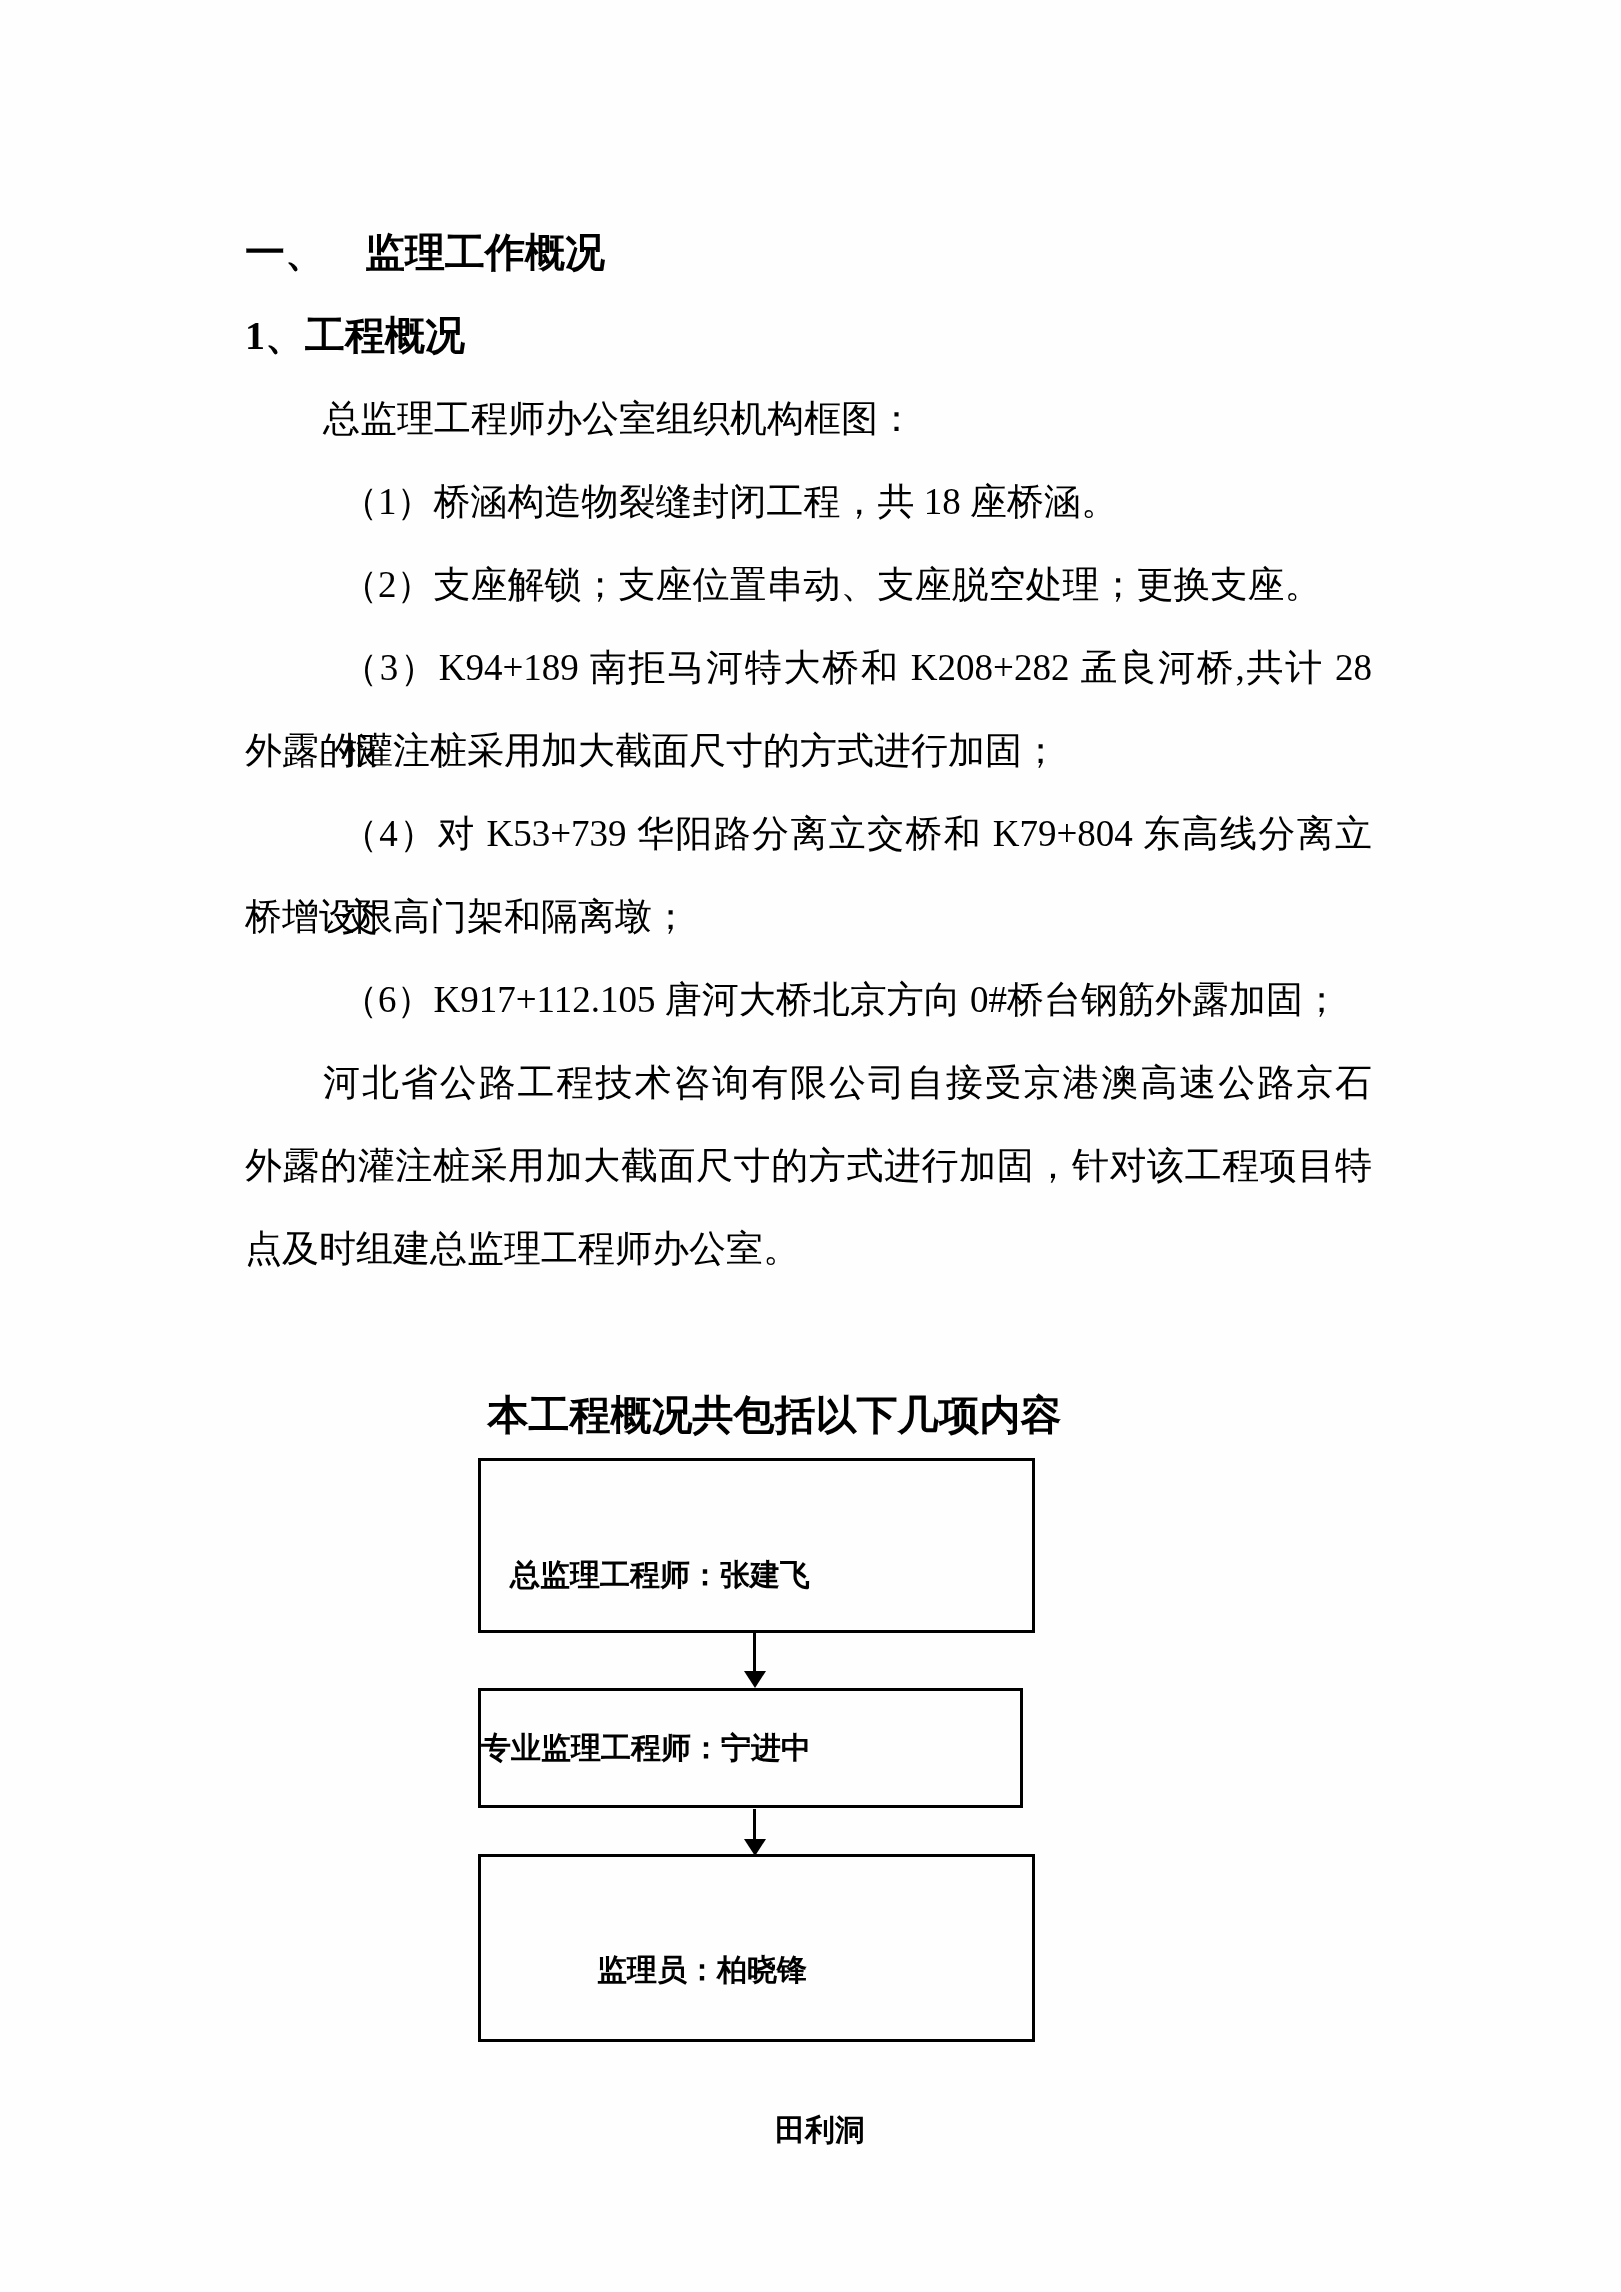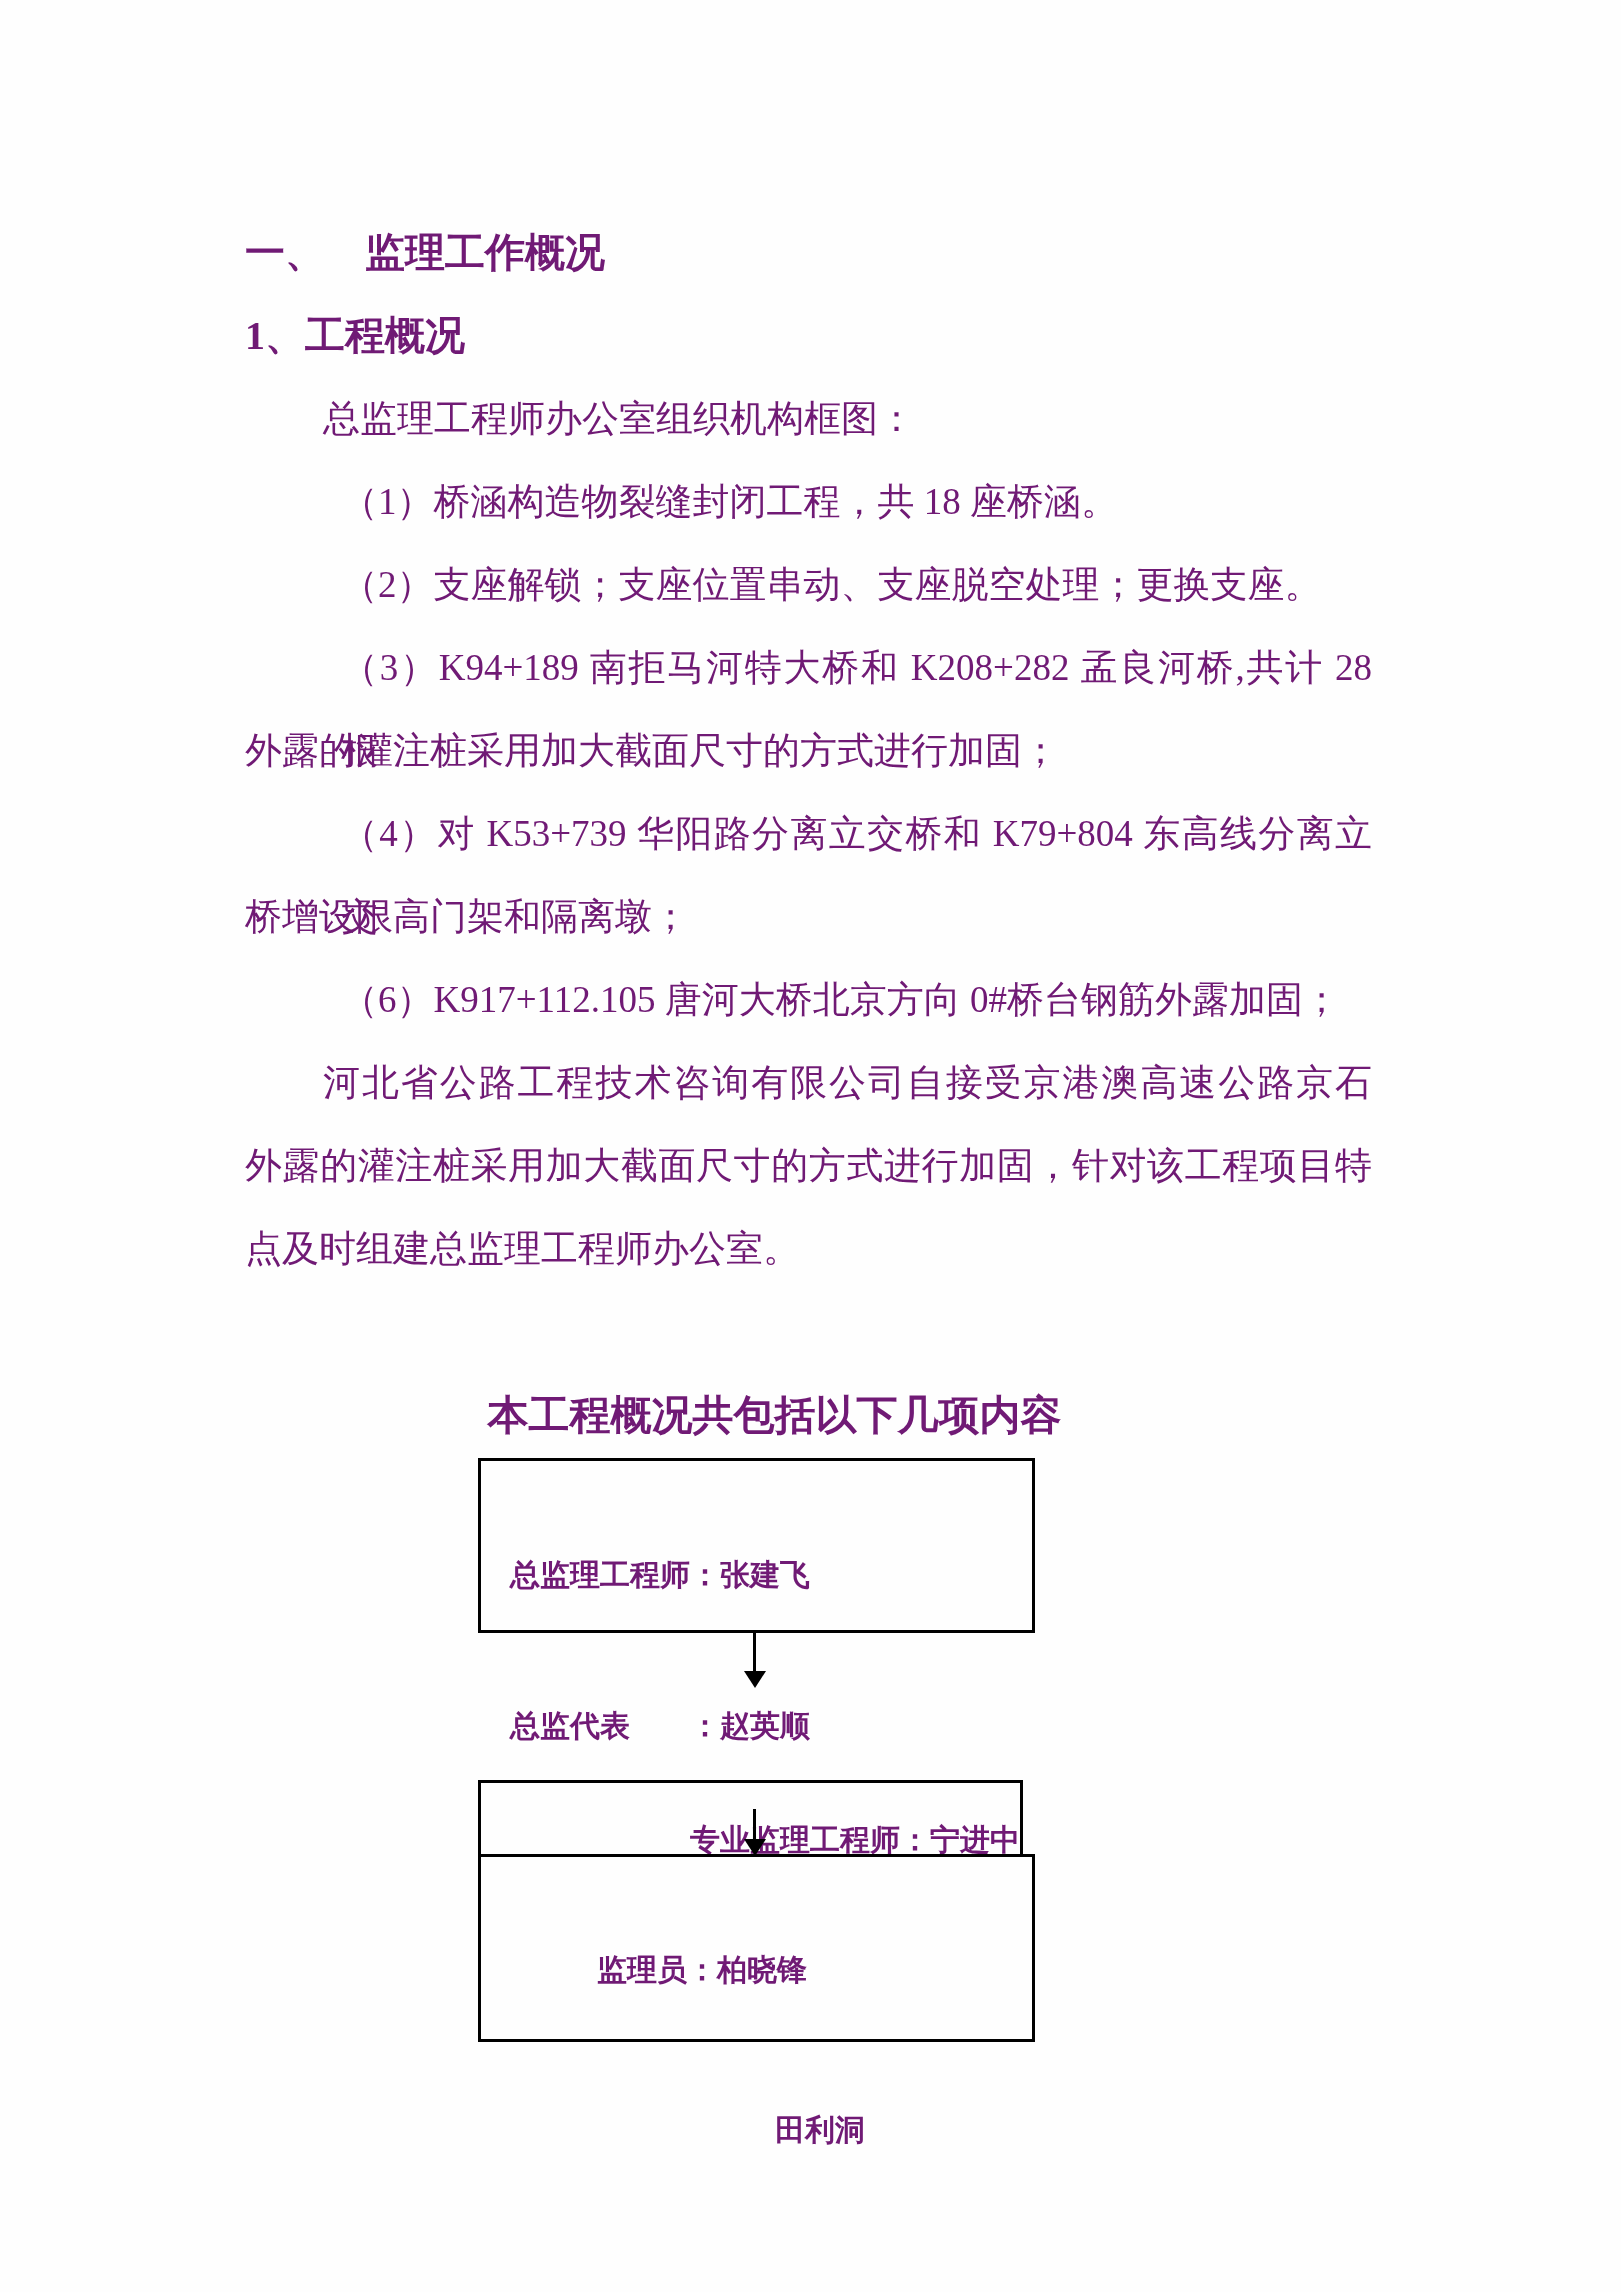--- a/index.html
+++ b/index.html
@@ -1,21 +1,21 @@
 <!DOCTYPE html>
 <html><head>
 <meta charset="utf-8">
 <style>
   html,body{margin:0;padding:0;background:#888;}
   .page{
     position:relative;
     width:1621px;height:2293px;
     margin:0 auto;
     background:#fefefe;
-    color:#701a75;
+    color:#000000;
     font-family:"Liberation Serif","DejaVu Serif",serif;
     overflow:hidden;
   }
   
   .doc{
     position:absolute;left:245px;top:211px;width:1127px;
   }
   .line{
     height:83px;line-height:83px;
     font-size:37px;
@@ -31,21 +31,21 @@
     line-height:71px;text-align:center;
     font-weight:bold;font-size:41px;white-space:pre;
   }
   .obox{
     position:absolute;left:478px;width:557px;
     border:3.9px solid #000;background:#fefefe;
     box-sizing:border-box;
     font-weight:bold;font-size:30px;white-space:pre;
   }
   .obox1{top:1458px;height:175px;padding-top:3.9px;}
-  .obox2{top:1780px;height:120px;width:545px;display:flex;align-items:center;justify-content:flex-end;}
+  .obox2{top:1688px;height:120px;width:545px;display:flex;align-items:center;justify-content:flex-start;}
   .obox3{top:1854px;height:188px;padding-top:1px;}
   .orow{height:83px;line-height:83px;padding-left:29px;}
   .orow3a{height:88px;line-height:88px;padding-left:116px;}
   .orow3b{height:88px;line-height:88px;padding-left:294px;margin-top:3.9px;}
   .arrow{
     position:absolute;left:729px;width:51px;
     display:flex;flex-direction:column;align-items:center;
   }
   .arrow1{top:1632px;height:56px;}
   .arrow2{top:1809px;height:47px;}

